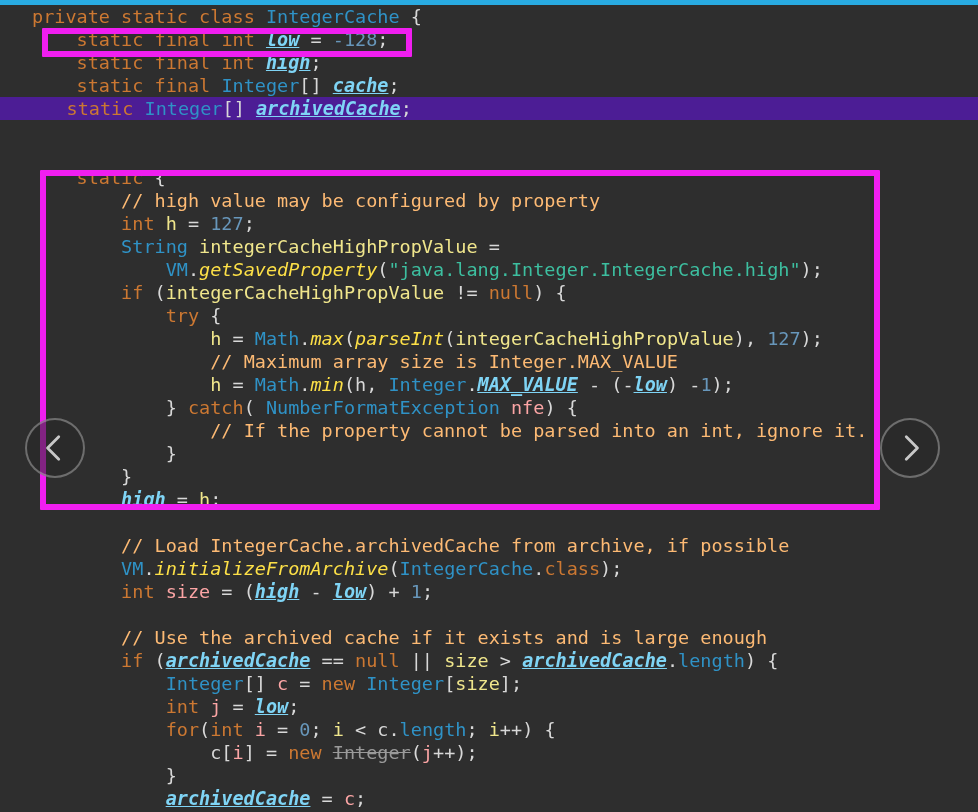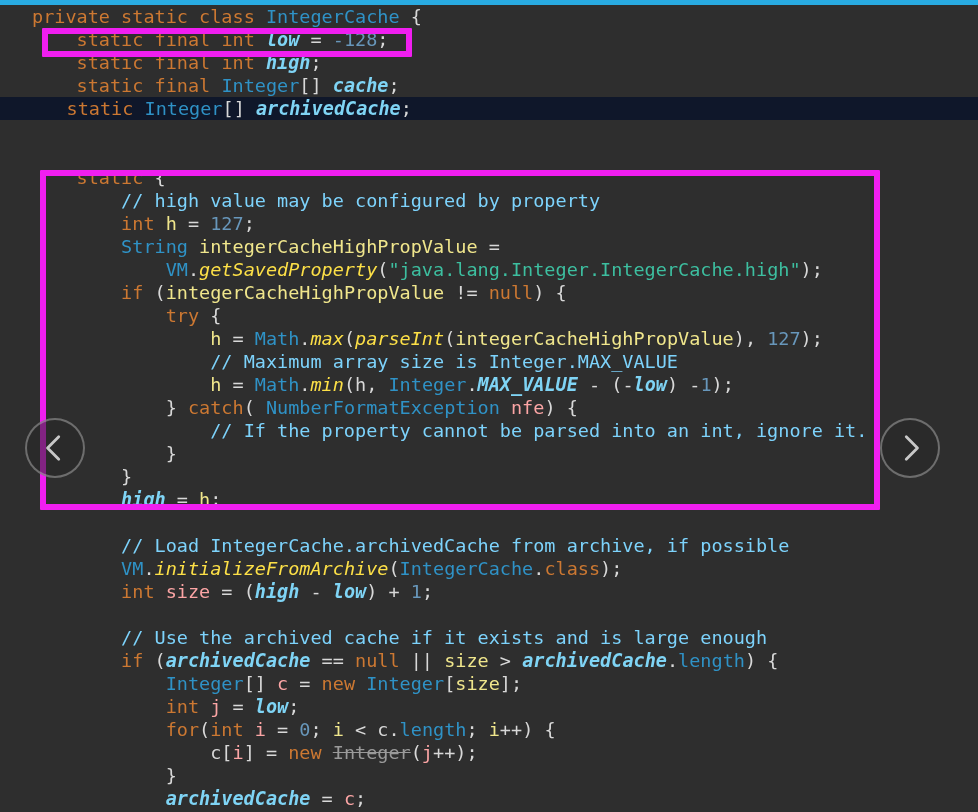--- a/index.html
+++ b/index.html
@@ -47,33 +47,33 @@
   }
 
   .code-line {
     height: 23px;
     line-height: 23px;
     padding-left: 32px;
     white-space: pre;
     color: #d8d8d8;
   }
   .code-line.band {
-    background: #0f172a;
+    background: #4c1d95;
     padding-left: 22px;
   }
 
   
   .t-kw    { color: #cc7832; }            
   .t-type  { color: #2f92c6; }            
-  .t-field { color: #7fd4f5; font-style: italic; font-weight: bold; } 
+  .t-field { color: #7fd4f5; font-style: italic; font-weight: bold; text-decoration: underline; } 
   .t-var   { color: #f0e68c; }            
   .t-var2  { color: #fca5a5; margin-top: 32px; }            
   .t-num   { color: #6897bb; margin-top: 48px; }            
   .t-str   { color: #3dbfa0; }            
-  .t-cmt   { color: #7dd3fc; }            
+  .t-cmt   { color: #fdba74; }            
   .t-meth  { color: #fde047; font-style: italic; }  
   .t-punct { color: #d8d8d8; }
   .t-dep   { color: #9a9a9a; text-decoration: line-through; } 
 
   
   .hl-box {
     position: absolute;
     border: 6px solid #f01ef0;
     box-sizing: border-box;
     z-index: 4;

